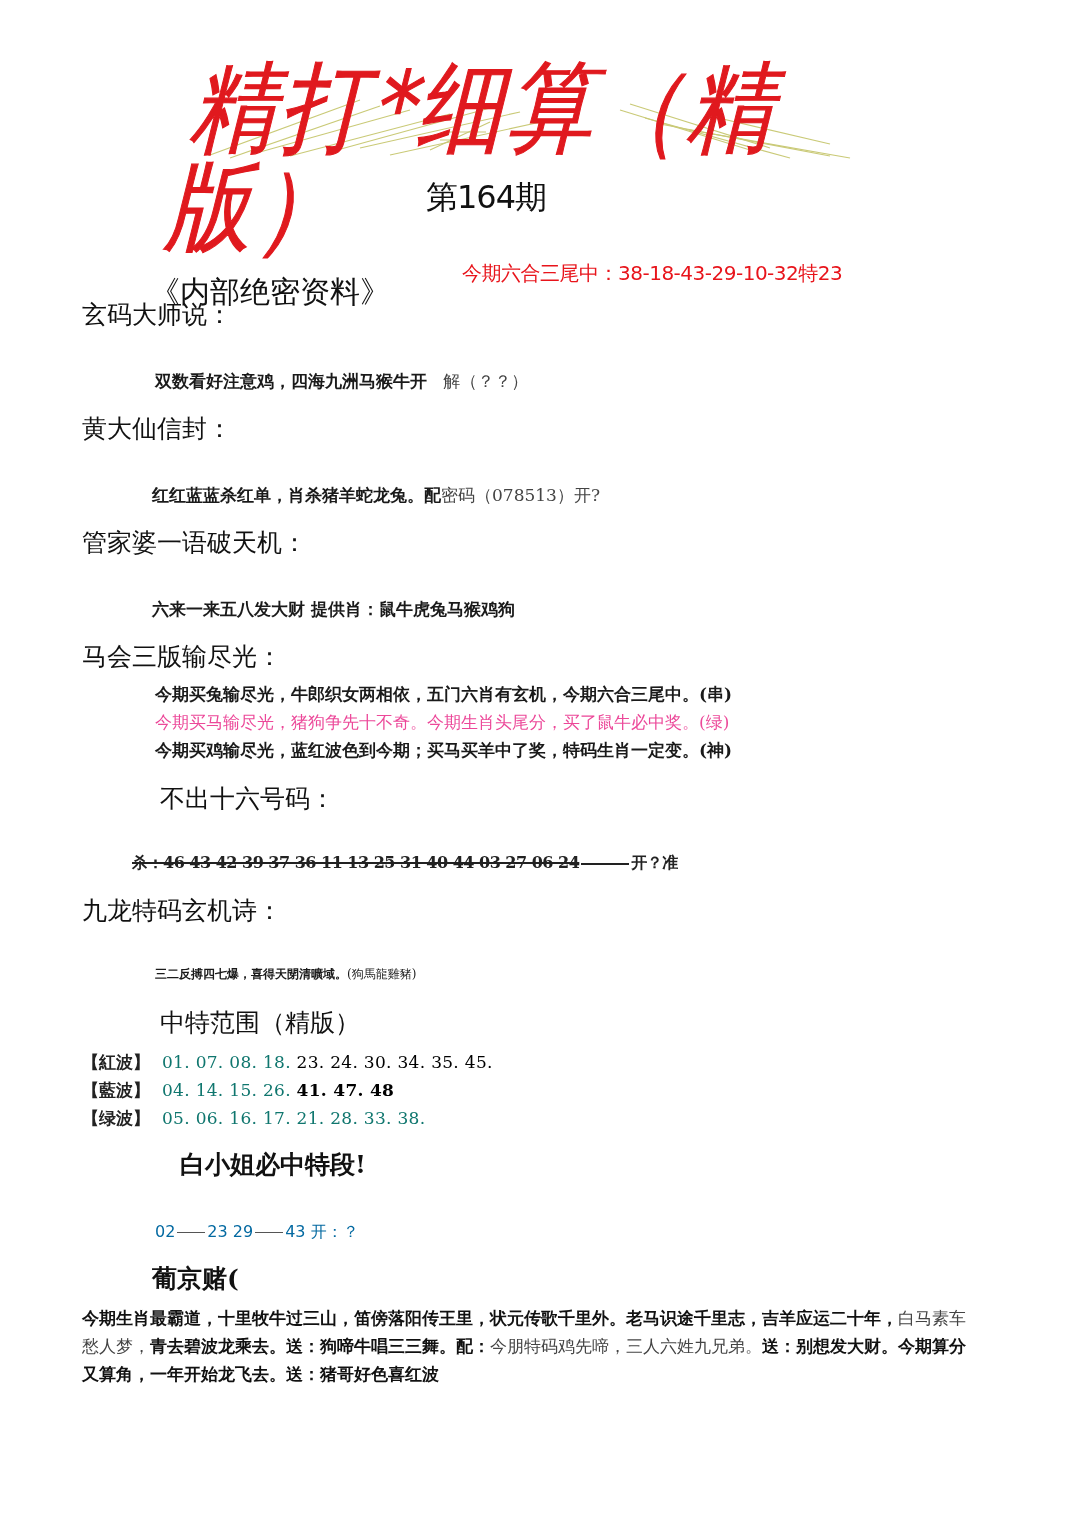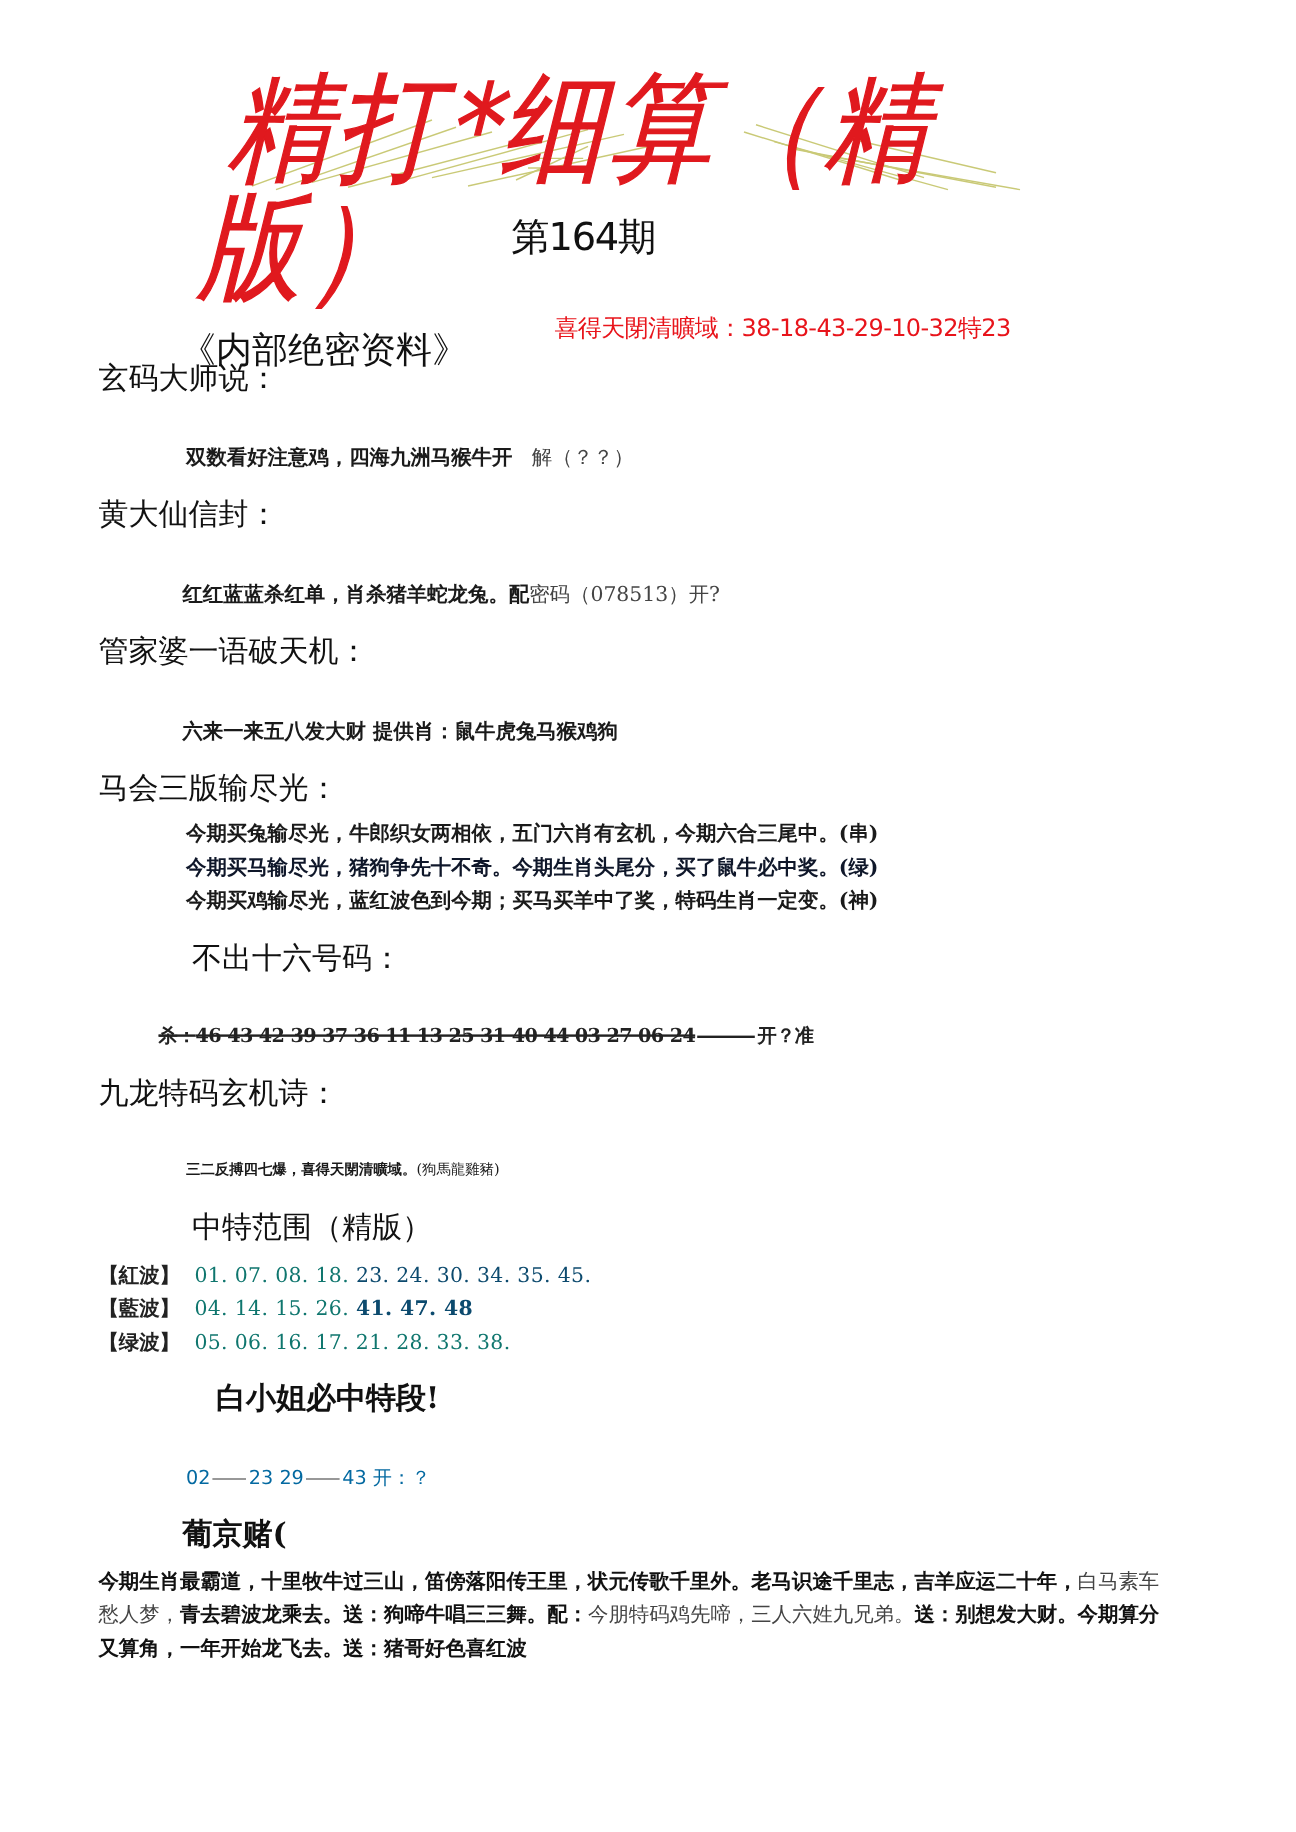--- a/index.html
+++ b/index.html
@@ -100,21 +100,21 @@
       vertical-align: middle;
       margin: 0 2px;
     }
 
     .wave-row {
       font-size: 17px;
       color: #222;
     }
     .wave-label { font-weight: 700; }
     .wave-nums { color: #333; margin-left: 12px; letter-spacing: 0.3px; }
-    .wave-nums .dark { color: #0c4a6e; }
+    .wave-nums .dark { color: #000000; }
     .wave-nums .pale { color: #0f766e; }
 
     .segment {
       font-family: "DejaVu Sans", "Liberation Sans", sans-serif;
       font-size: 16px;
       color: #0369a1;
     }
     .dash {
       display: inline-block;
       width: 28px;
@@ -158,41 +158,41 @@
       <line x1="500" y1="90" x2="660" y2="118"></line>
       <line x1="520" y1="76" x2="640" y2="104"></line>
     </g>
   </svg>
   <div class="banner-text">精打*细算（精版）</div>
 </div>
 
 <div class="abs issue">第164期</div>
 <div class="abs doc-subtitle">《内部绝密资料》</div>
 <div class="abs last-result">
-  <span>喜得天閕清曠域：</span><span>38-18-43-29-10-32特23</span>
+  <span>今期六合三尾中：</span><span>38-18-43-29-10-32特23</span>
 </div>
 
 <div class="abs section-title" style="left:82px; top:298px;">玄码大师说：</div>
 <div class="abs body-line" style="left:155px; top:370px;">
   <span class="bold">双数看好注意鸡，四海九洲马猴牛开</span>&nbsp;&nbsp;&nbsp;<span class="light">解（？？）</span>
 </div>
 
 <div class="abs section-title" style="left:82px; top:412px;">黄大仙信封：</div>
 <div class="abs body-line" style="left:152px; top:484px;">
   <span class="bold">红红蓝蓝杀红单，肖杀猪羊蛇龙兔。配</span><span class="light">密码（078513）开?</span>
 </div>
 
 <div class="abs section-title" style="left:82px; top:526px;">管家婆一语破天机：</div>
 <div class="abs body-line" style="left:152px; top:598px;">
   <span class="bold">六来一来五八发大财 提供肖：</span><span class="bold">鼠牛虎兔马猴鸡狗</span>
 </div>
 
 <div class="abs section-title" style="left:82px; top:640px;">马会三版输尽光：</div>
 <div class="abs body-line bold" style="left:155px; top:683px;">今期买兔输尽光，牛郎织女两相依，五门六肖有玄机，今期六合三尾中。(串)</div>
-<div class="abs body-line" style="left:155px; top:711px; font-weight:700; color:#0f172a;">今期买马输尽光，猪狗争先十不奇。今期生肖头尾分，买了鼠牛必中奖。(绿)</div>
+<div class="abs body-line" style="left:155px; top:711px; font-weight:400; color:#ec4899;">今期买马输尽光，猪狗争先十不奇。今期生肖头尾分，买了鼠牛必中奖。(绿)</div>
 <div class="abs body-line bold" style="left:155px; top:739px;">今期买鸡输尽光，蓝红波色到今期；买马买羊中了奖，特码生肖一定变。(神)</div>
 
 <div class="abs section-title" style="left:160px; top:782px;">不出十六号码：</div>
 <div class="abs strike-line" style="left:132px; top:853px;">
   <span class="struck">杀：</span><span class="struck">46 43 42 39 37 36 11 13 25 31 40 44 03 27 06 24</span><span class="strike-bar"></span><span>开？准</span>
 </div>
 
 <div class="abs section-title" style="left:82px; top:894px;">九龙特码玄机诗：</div>
 <div class="abs body-line bold" style="left:155px; top:966px; font-size:12px;">
   <span>三二反搏四七爆，喜得天閕清曠域。</span><span style="font-weight:400;">(狗馬龍雞豬)</span>

